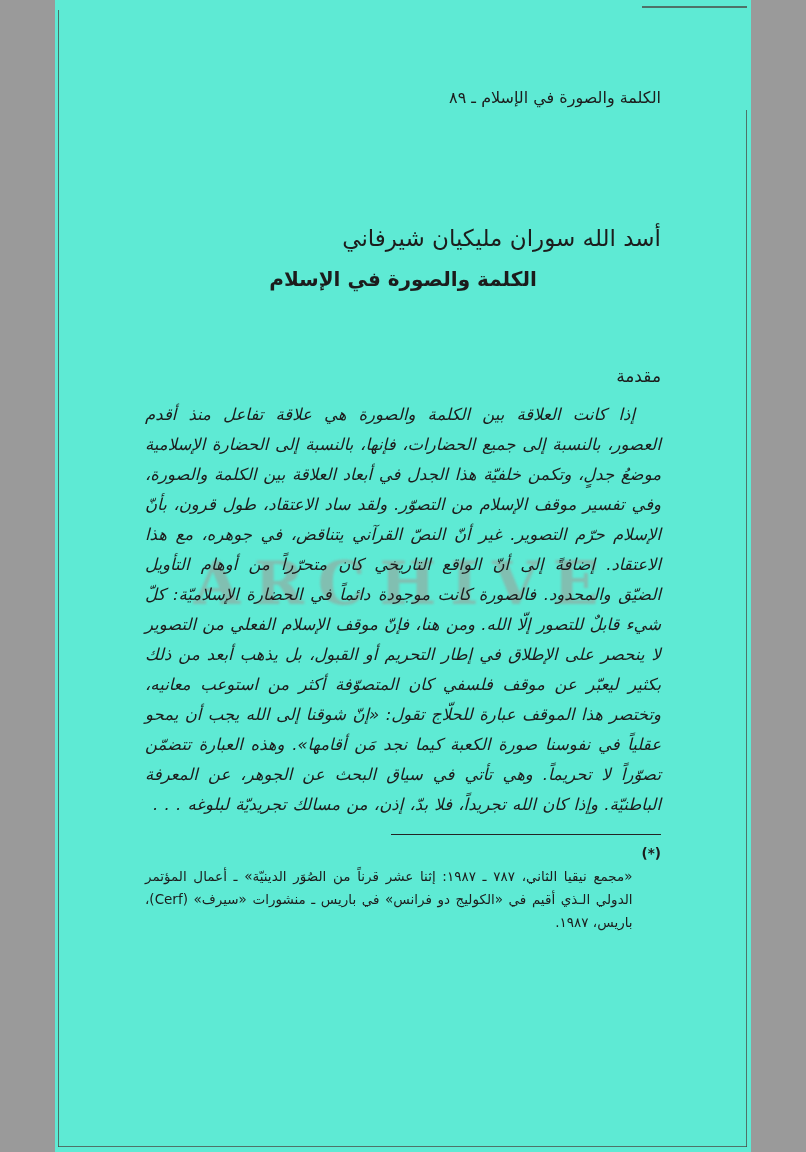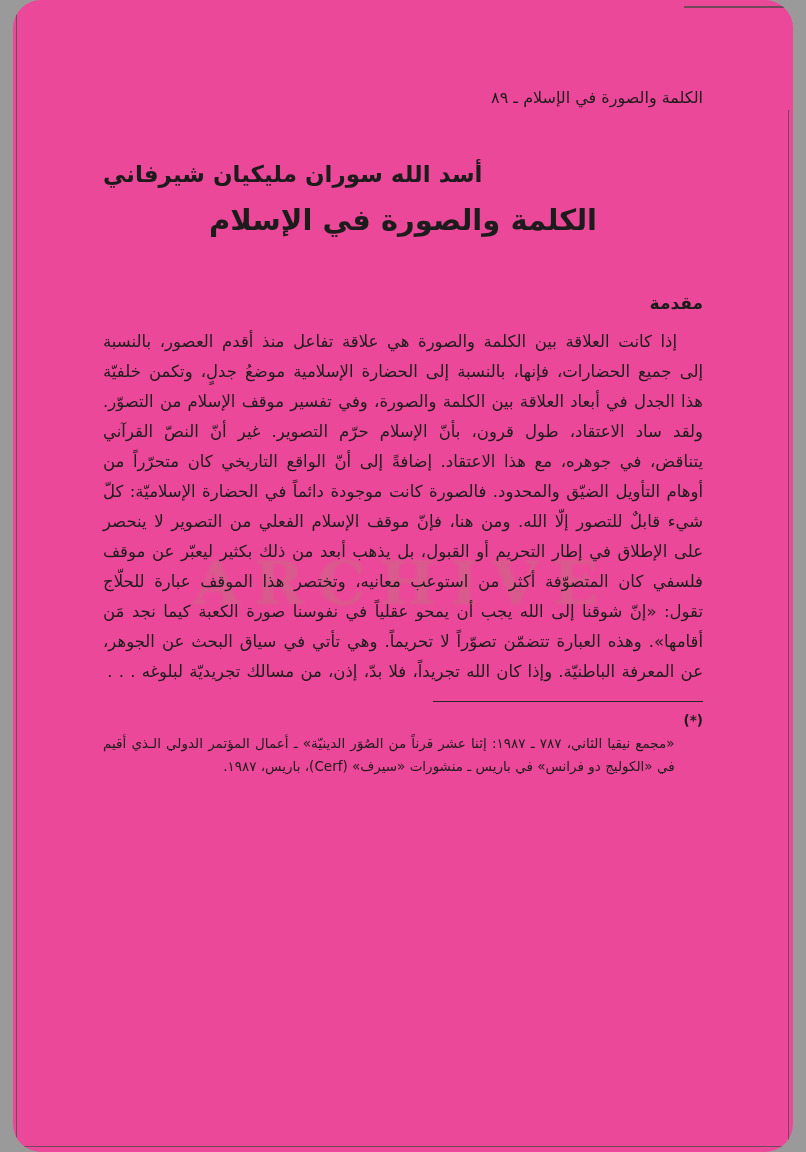--- a/index.html
+++ b/index.html
@@ -1,27 +1,26 @@
 <!DOCTYPE html>
 <html lang="ar"><head>
 <meta charset="utf-8">
 <style>
   * { margin: 0; padding: 0; box-sizing: border-box; }
   html, body { background: #9a9a9a; }
   body { font-family: "DejaVu Sans", sans-serif; }
 
   .page {
     position: relative;
-    width: 780px;
+    width: 696px;
     height: 1152px;
     margin: 0 auto;
-    background: #ec4899;
+    background: #5eead4;
     color: #1c1c1c;
     overflow: hidden;
-    border-radius: 28px;
   }
 
   
   .scan-edge { position: absolute; background: #4a4a45; opacity: .75; }
   .edge-left   { left: 3px;  top: 10px; bottom: 5px; width: 1px; }
   .edge-right  { right: 4px; top: 110px; bottom: 5px; width: 1px; }
   .edge-bottom { left: 3px;  right: 4px; bottom: 5px; height: 1px; }
   .edge-top-right { top: 6px; right: 4px; width: 105px; height: 2px; }
 
   .content {
@@ -32,47 +31,48 @@
   }
 
   .running-header {
     margin-top: 88px;
     text-align: right;
     font-size: 16px;
     letter-spacing: .2px;
   }
 
   .author-name {
-    margin-top: 54px;
-    text-align: left;
+    margin-top: 118px;
+    text-align: right;
     font-size: 23px;
-    font-weight: bold;
+    font-weight: normal;
   }
 
   .article-title {
     margin-top: 16px;
     text-align: center;
-    font-size: 29px;
+    font-size: 20px;
     font-weight: bold;
   }
 
   .section-heading {
-    margin-top: 56px;
+    margin-top: 75px;
     text-align: right;
     font-size: 17px;
-    font-weight: bold;
+    font-weight: normal;
   }
 
   .body-para {
     margin-top: 14px;
     font-size: 16.5px;
     line-height: 30px;
     text-align: justify;
     text-indent: 26px;
     word-spacing: 1px;
+    font-style: italic;
   }
 
   .body-para.second { margin-top: 22px; }
 
   .watermark {
     position: absolute;
     top: 548px;
     left: 0;
     right: 0;
     text-align: center;

